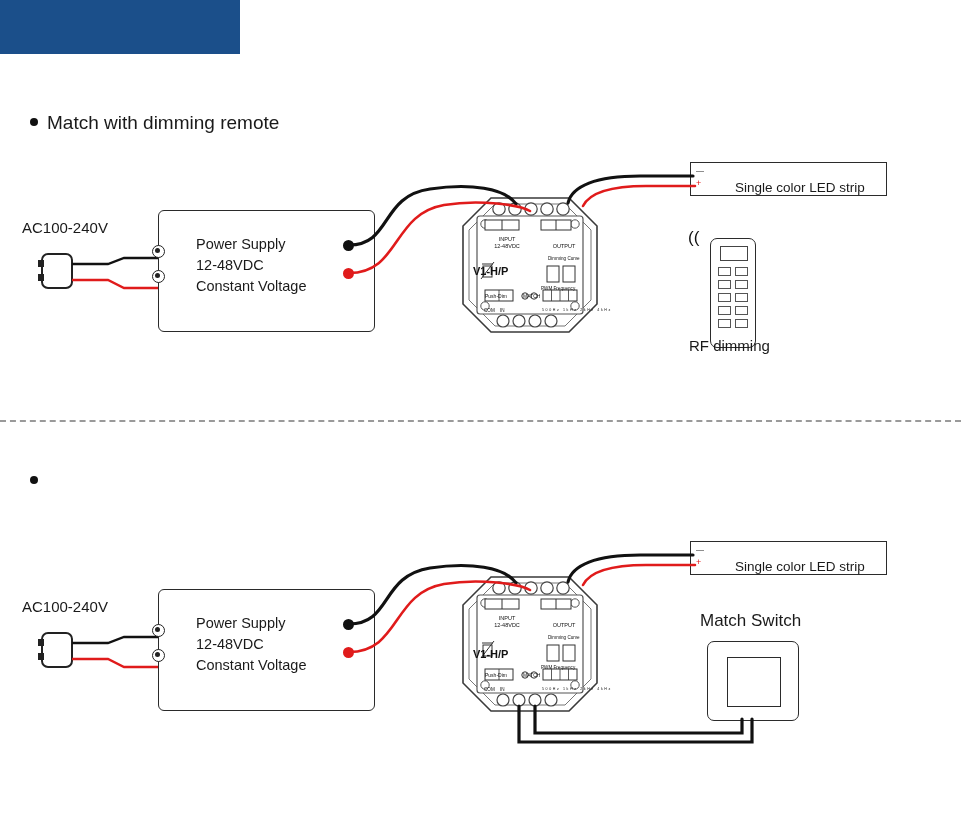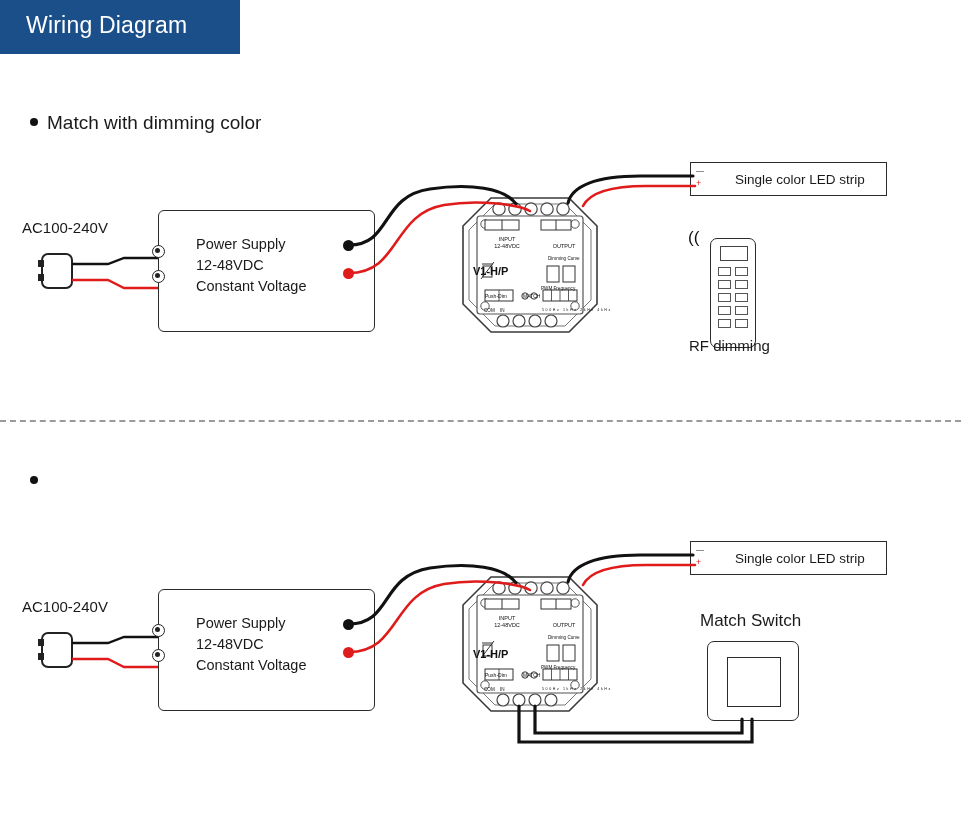--- a/index.html
+++ b/index.html
@@ -68,21 +68,21 @@
   
   .ctrl{position:absolute;width:150px;height:150px;}
   .ctrl svg{display:block;}
 
   
   .strip{
     position:absolute;
     width:195px;height:32px;
     border:1.4px solid #2b2b2b;
     background:#fff;
-    display:flex;align-items:center;
+    display:flex;align-items:flex-end;
   }
   .strip-txt{
     font-size:13.5px;color:#1a1a1a;margin-left:44px;white-space:nowrap;
   }
 
   
   .remote-body{
     position:absolute;
     width:44px;height:108px;
     border:1.5px solid #2b2b2b;
@@ -113,24 +113,23 @@
   .wires{position:absolute;left:0;top:0;width:961px;height:826px;pointer-events:none;}
 
   .dot{position:absolute;border-radius:50%;}
 </style>
 </head>
 <body>
 
 <div class="page">
 
   <div class="header-bar"></div>
-  <div class="header-title">Wiring Diagram</div>
 
   <div class="section-head" id="sec1-head">
-    <span class="bullet"></span><span>Match with dimming color</span>
+    <span class="bullet"></span><span>Match with dimming remote</span>
   </div>
 
   <div class="section-head" id="sec2-head">
     <span class="bullet"></span>
   </div>
 
   <div class="divider"></div>
 
   <div class="lbl" style="left:22px;top:219px;">AC100-240V</div>
 

